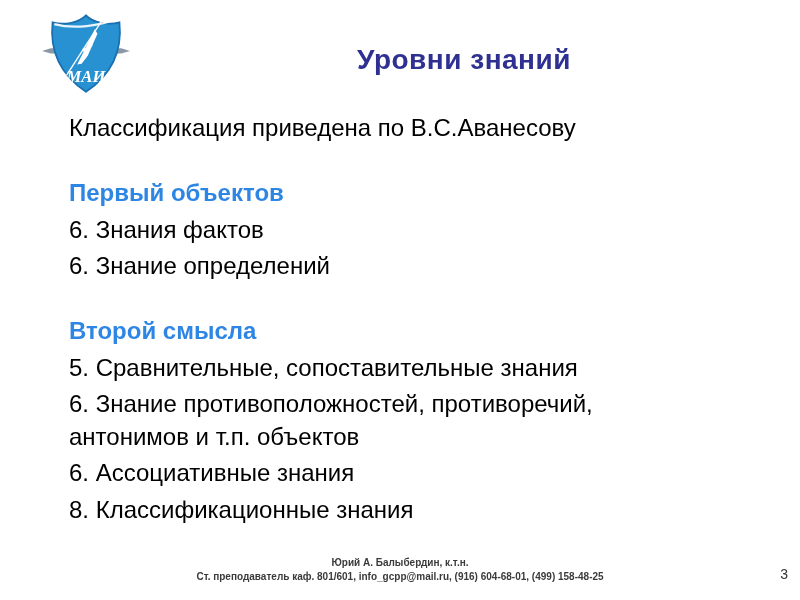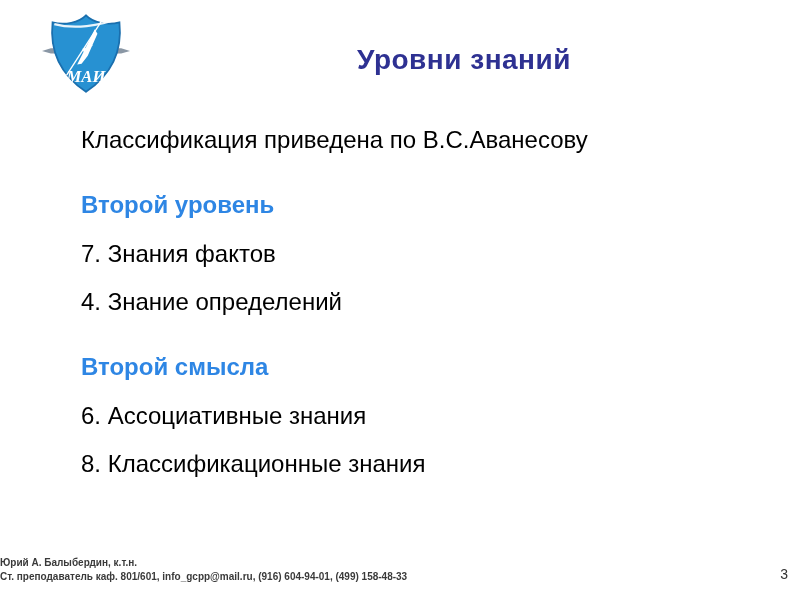--- a/index.html
+++ b/index.html
@@ -35,31 +35,32 @@
   }
   .body {
     position: absolute;
     left: 65px;
     top: 108px;
     width: 645px;
     font-size: 24px;
     line-height: 32.5px;
     color: #000000;
   }
-  .body p { margin: 16px; }
+  .body p { margin: 4px; }
   .heading {
     font-weight: bold;
     color: var(--heading-color, #2E86E4);
     margin-top: 32.5px !important;
   }
   .footer {
     position: absolute;
     left: 0;
     right: 0;
     bottom: 16px;
+    text-align: center;
     font-size: 10px;
     font-weight: bold;
     color: #3a3a3a;
     line-height: 14px;
     margin-top: 36px;
   }
   .page-number {
     position: absolute;
     right: 12px;
     bottom: 18px;
@@ -86,29 +87,31 @@
       <path d="M40,62 L56,30 L60,22 L63,27 L52,52 L45,61 Z M46,44 L58,40 L48,50 Z" fill="#ffffff"></path>
       <text x="50" y="82" text-anchor="middle" font-size="19" font-weight="bold" font-style="italic" fill="#ffffff" font-family="Liberation Serif, serif">МАИ</text>
     </svg>
   </div>
 
   <h1 class="title">Уровни знаний</h1>
 
   <div class="body">
     <p>Классификация приведена по В.С.Аванесову</p>
 
-    <p class="heading">Второй уровень</p>
-    <p>7. Знания фактов</p>
-    <p>4. Знание определений</p>
+    <p class="heading">Первый объектов</p>
+    <p>6. Знания фактов</p>
+    <p>6. Знание определений</p>
 
     <p class="heading">Второй смысла</p>
+    <p>5. Сравнительные, сопоставительные знания</p>
+    <p>6. Знание противоположностей, противоречий, антонимов и т.п. объектов</p>
     <p>6. Ассоциативные знания</p>
     <p>8. Классификационные знания</p>
   </div>
 
   <div class="footer">
     <div>Юрий А. Балыбердин, к.т.н.</div>
-    <div>Ст. преподаватель каф. 801/601, info_gcpp@mail.ru, (916) 604-94-01, (499) 158-48-33</div>
+    <div>Ст. преподаватель каф. 801/601, info_gcpp@mail.ru, (916) 604-68-01, (499) 158-48-25</div>
   </div>
 
   <div class="page-number">3</div>
 
 </div>
 
 </body></html>

